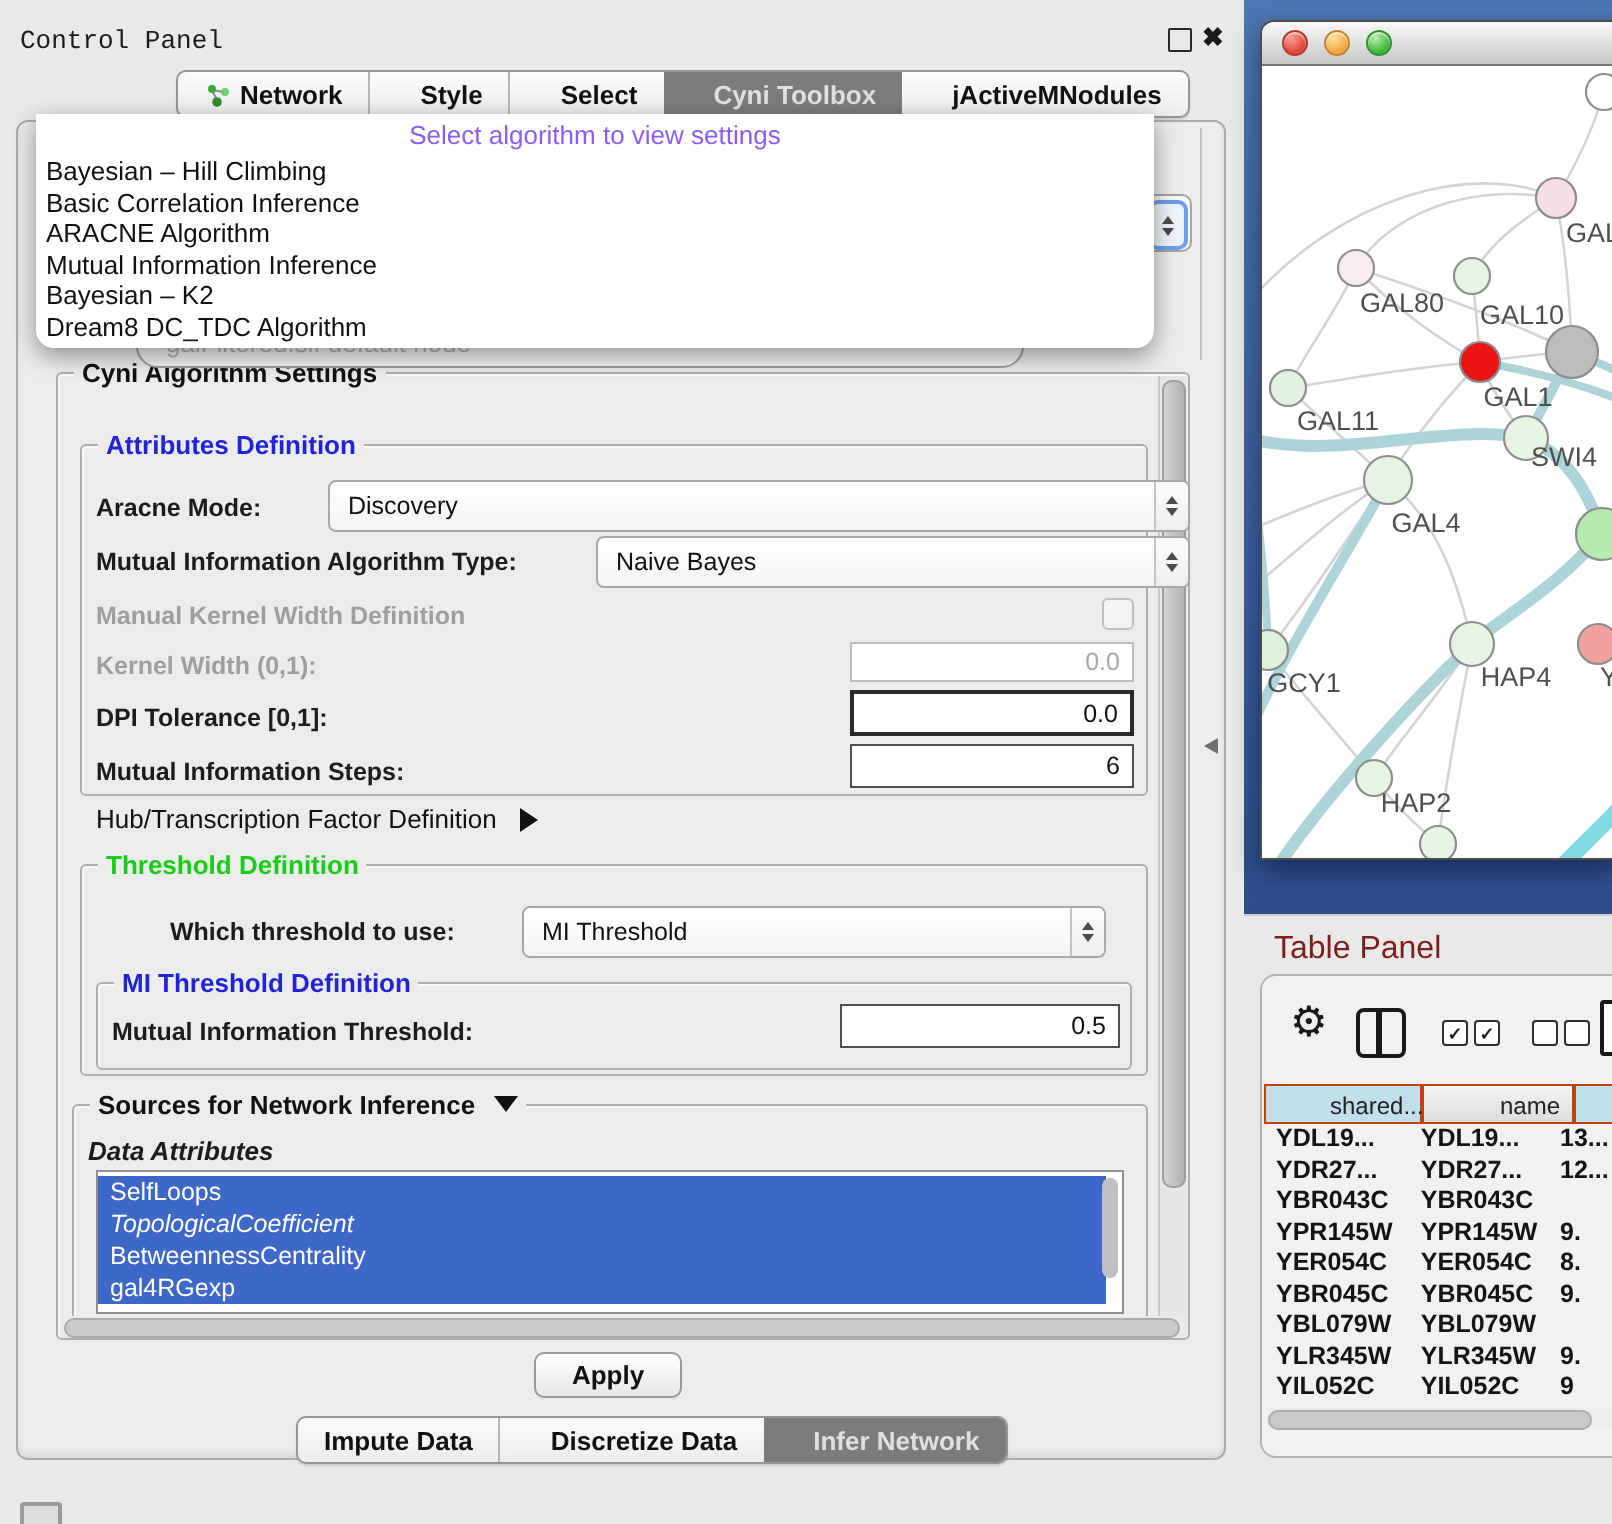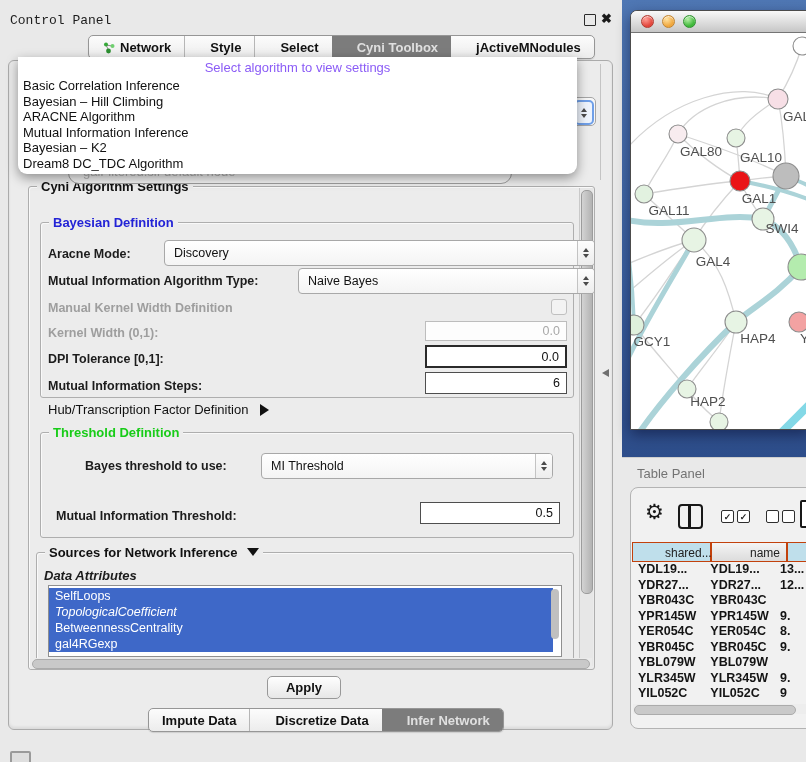--- a/index.html
+++ b/index.html
@@ -61,21 +61,21 @@
   
   .desktop{background:linear-gradient(180deg,#4f77b4 0%,#3a5f9f 62%,#2d4d8a 100%);}
   .net-window{border:1px solid #4c4c4c;border-radius:7px 0 0 0;box-shadow:0 5px 14px rgba(0,0,30,.45);overflow:hidden;background:#fff;}
   .net-titlebar{height:21px;background:linear-gradient(#f9f9f9,#c6c6c6);border-bottom:1px solid #747474;
                 display:flex;align-items:center;padding-left:10px;gap:8px;}
   .tl{width:11px;height:11px;border-radius:50%;box-shadow:inset 0 1px 1px rgba(255,255,255,.7);}
   .tl.red{background:radial-gradient(circle at 35% 30%,#ff9d95,#e2463c 65%);border:1px solid #b03a30;}
   .tl.yellow{background:radial-gradient(circle at 35% 30%,#ffe2a0,#f0a73e 65%);border:1px solid #c08430;}
   .tl.green{background:radial-gradient(circle at 35% 30%,#b8f0a8,#3fb83a 65%);border:1px solid #2f9230;}
   
-  .tp-title{font-size:13px;color:#737373;}
+  .tp-title{font-size:16px;color:#7f1d1d;}
   .tp-inner{background:#f1f1f1;border:1px solid #b3b3b3;border-radius:8px;}
   .gear{font-size:21px;color:#181818;line-height:22px;}
   .colicon{width:21px;height:21px;border:2.5px solid #181818;border-radius:4px;position:relative;}
   .colicon::after{content:"";position:absolute;left:8px;top:0;width:2.5px;height:100%;background:#181818;}
   .cb{width:11px;height:11px;border:1.6px solid #2e2e2e;border-radius:2px;display:inline-flex;
       align-items:center;justify-content:center;font-size:9px;font-weight:bold;color:#222;background:#fff;}
   .fileicon{width:16px;height:24px;border:2.5px solid #181818;border-radius:2px;background:#fff;}
   .thead-cell{position:absolute;top:0;height:20px;line-height:20px;font-size:12px;color:#222;text-align:center;
               border:1px solid #c2410c;box-sizing:border-box;padding-left:32px;}
   .trow{position:absolute;left:0;width:100%;height:15.5px;display:flex;}
@@ -124,39 +124,39 @@
       <span class="tri-up"></span>
       <span class="tri-dn"></span>
     </div>
   </div>
 
   <div class="abs ghost-combo" style="left:68px;top:152px;width:428px;height:22px;">galFiltered.sif default node</div>
 
   <div class="abs popup" style="left:18px;top:49px;width:559px;height:117px;">
     <div class="popup-prompt">Select algorithm to view settings</div>
     <div style="margin-top:3px;">
+        <div class="popup-item">Bayesian – Hill Climbing</div>
         <div class="popup-item">Basic Correlation Inference</div>
-        <div class="popup-item">Bayesian – Hill Climbing</div>
         <div class="popup-item sel">ARACNE Algorithm</div>
         <div class="popup-item">Mutual Information Inference</div>
         <div class="popup-item">Bayesian – K2</div>
         <div class="popup-item">Dream8 DC_TDC Algorithm</div>
       </div>
   </div>
 
   <div class="abs gbox" style="left:28px;top:178px;width:565px;height:482px;background:#ececec;">
     <span class="gtitle plain">Cyni Algorithm Settings</span>
   </div>
 
   <div class="abs vscroll-track" style="left:579px;top:180px;width:13px;height:478px;">
     <div class="abs vscroll-thumb" style="left:1px;top:2px;width:10px;height:402px;"></div>
   </div>
 
   <div class="abs gbox" style="left:40px;top:214px;width:532px;height:174px;">
-    <span class="gtitle blue">Bayesian Definition</span>
+    <span class="gtitle blue">Attributes Definition</span>
   </div>
   <div class="abs blabel" style="left:48px;top:239px;">Aracne Mode:</div>
   <div class="abs combo" style="left:138px;top:232px;width:429px;height:24px;">
     <span class="combo-val">Discovery</span>
     <span class="stepper">
         <span class="tri-up"></span>
         <span class="tri-dn"></span>
       </span>
   </div>
   <div class="abs blabel" style="left:48px;top:266px;">Mutual Information Algorithm Type:</div>
@@ -177,27 +177,30 @@
   <div class="abs field mid" style="left:425px;top:364px;width:142px;height:22px;">6</div>
 
   <div class="abs" style="left:48px;top:394px;font-size:13px;color:#111;">
     <span>Hub/Transcription Factor Definition</span>
     <span class="arrow-right" style="margin-left:8px;"></span>
   </div>
 
   <div class="abs gbox" style="left:40px;top:424px;width:532px;height:104px;">
     <span class="gtitle green">Threshold Definition</span>
   </div>
-  <div class="abs blabel" style="left:85px;top:451px;">Bayes threshold to use:</div>
+  <div class="abs blabel" style="left:85px;top:451px;">Which threshold to use:</div>
   <div class="abs combo" style="left:235px;top:445px;width:290px;height:24px;">
     <span class="combo-val">MI Threshold</span>
     <span class="stepper">
         <span class="tri-up"></span>
         <span class="tri-dn"></span>
       </span>
+  </div>
+  <div class="abs gbox" style="left:48px;top:483px;width:516px;height:42px;">
+    <span class="gtitle blue">MI Threshold Definition</span>
   </div>
   <div class="abs blabel" style="left:56px;top:501px;">Mutual Information Threshold:</div>
   <div class="abs field mid" style="left:420px;top:494px;width:140px;height:22px;">0.5</div>
 
   <div class="abs gbox" style="left:36px;top:544px;width:536px;height:114px;">
     <span class="gtitle plain">
       <span>Sources for Network Inference</span>
       <span class="arrow-down" style="margin-left:6px;"></span>
     </span>
   </div>

